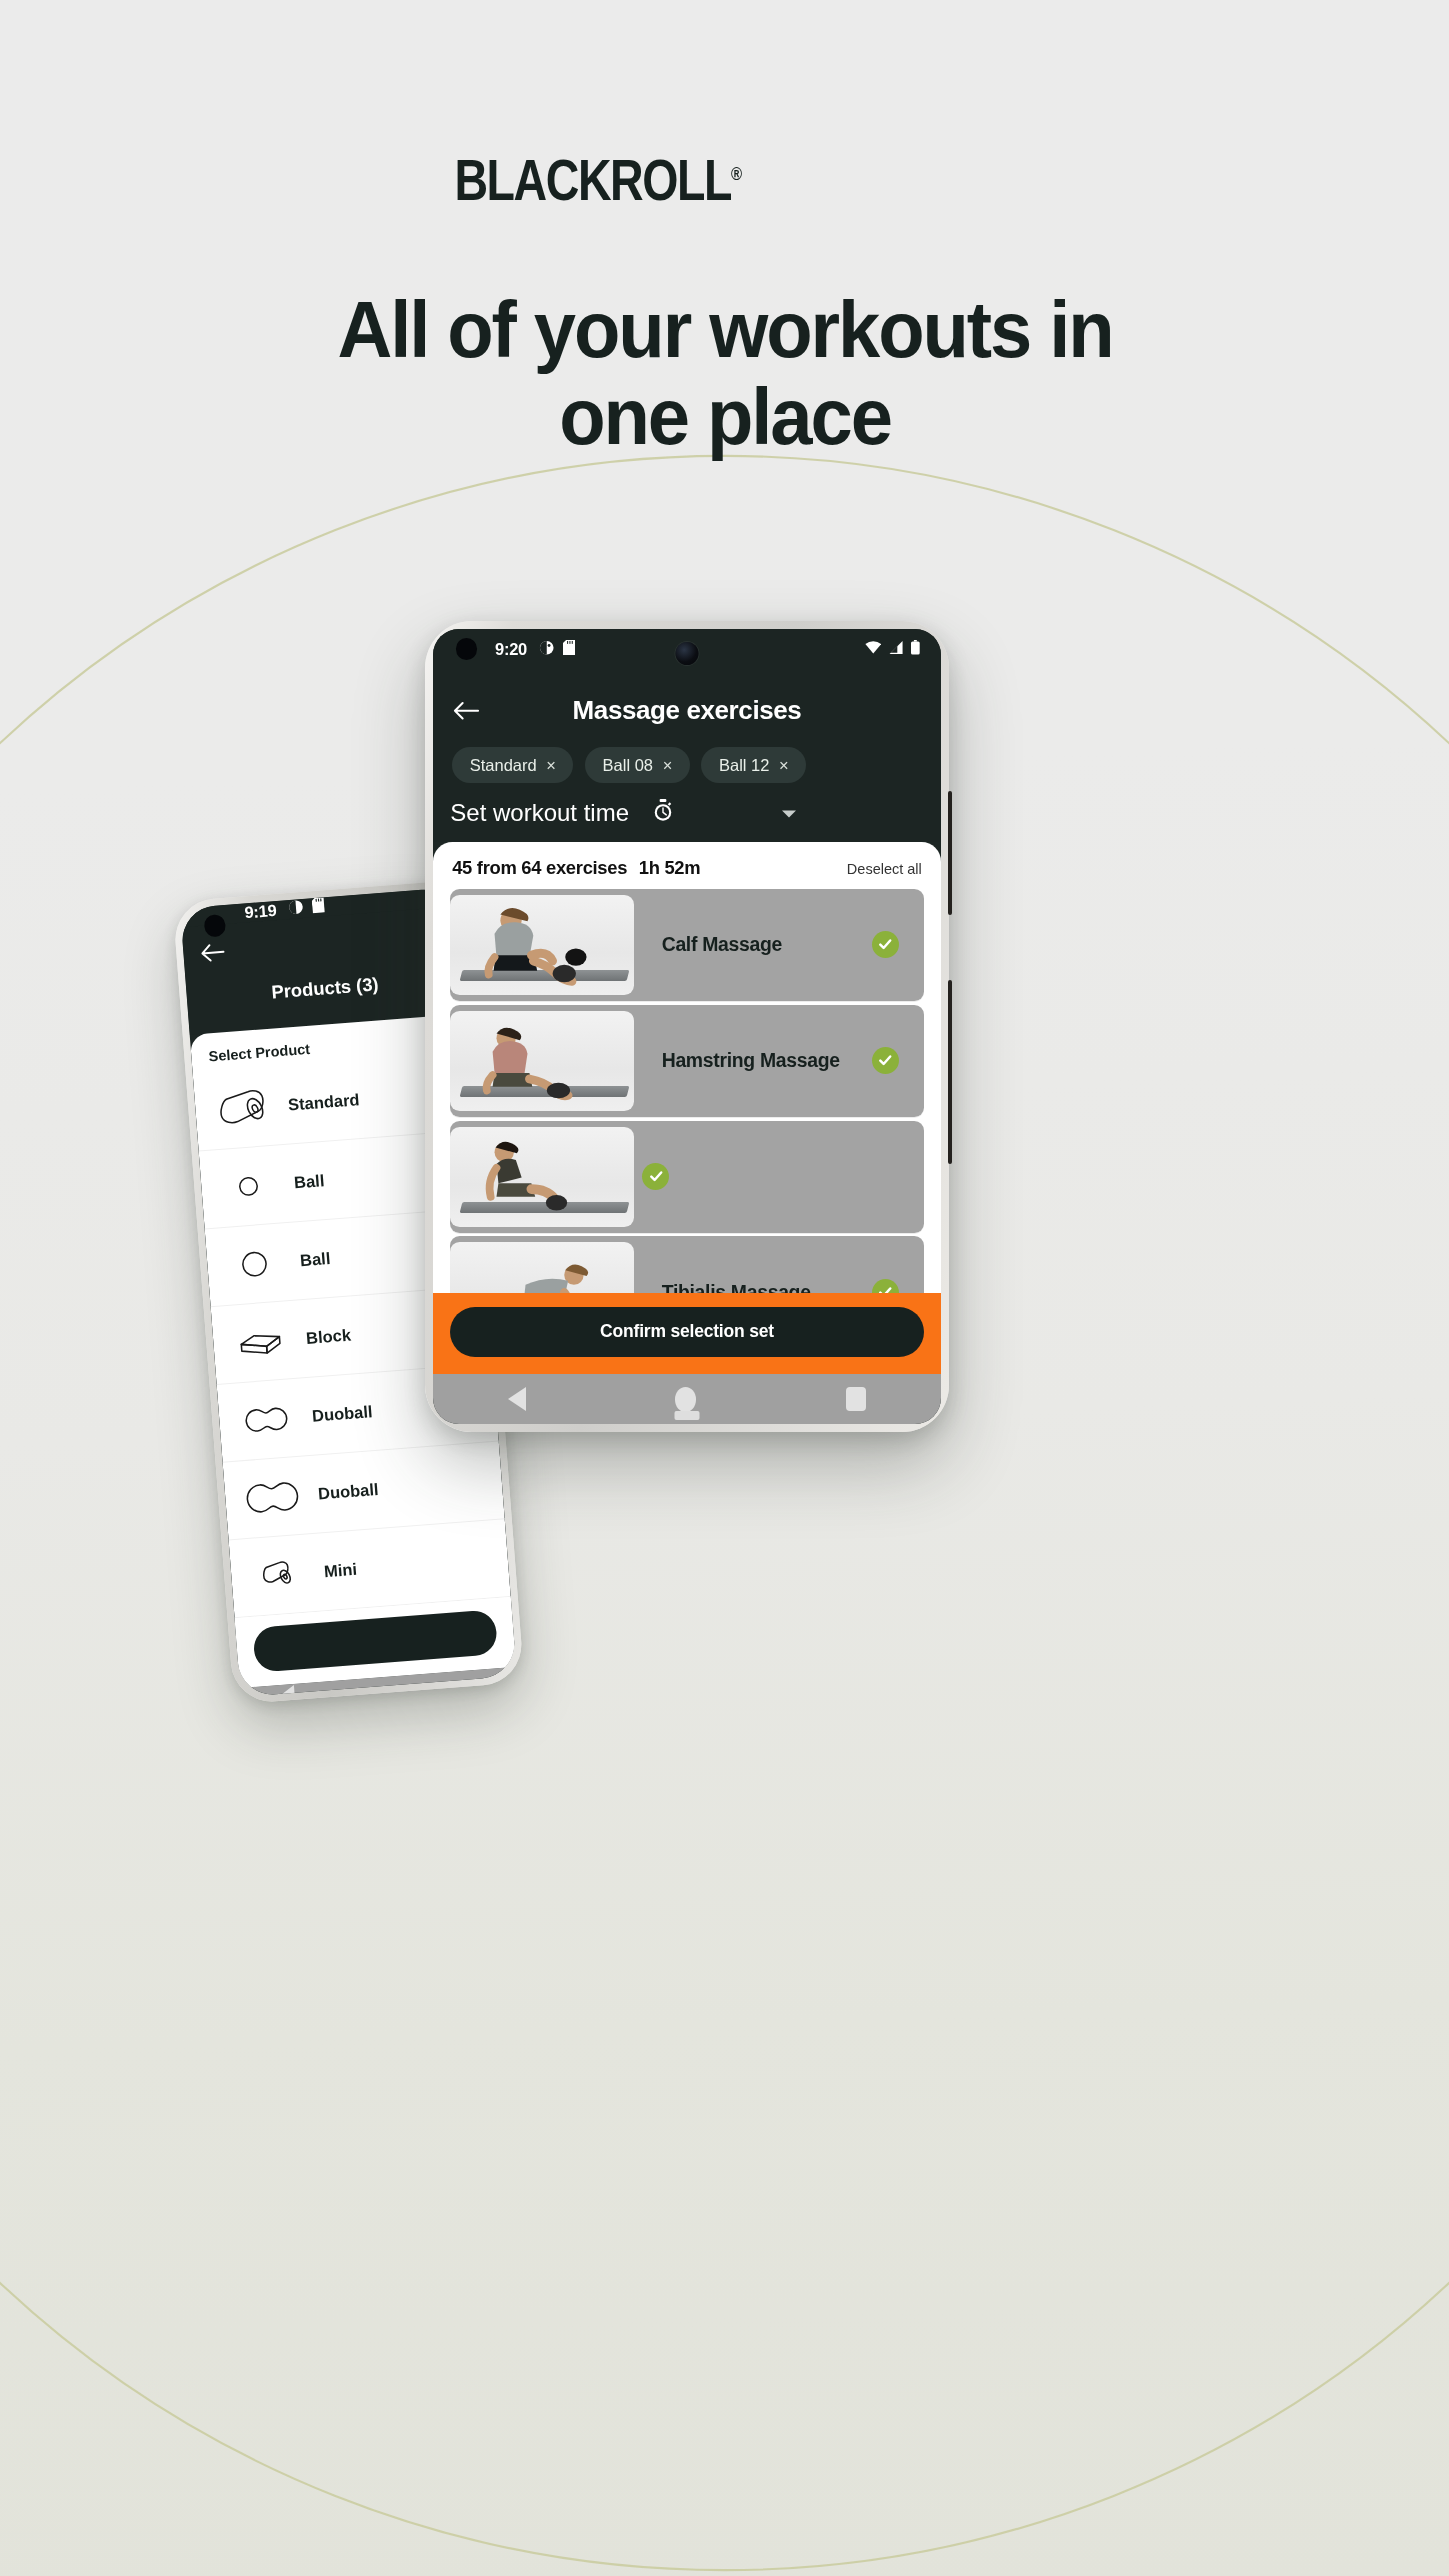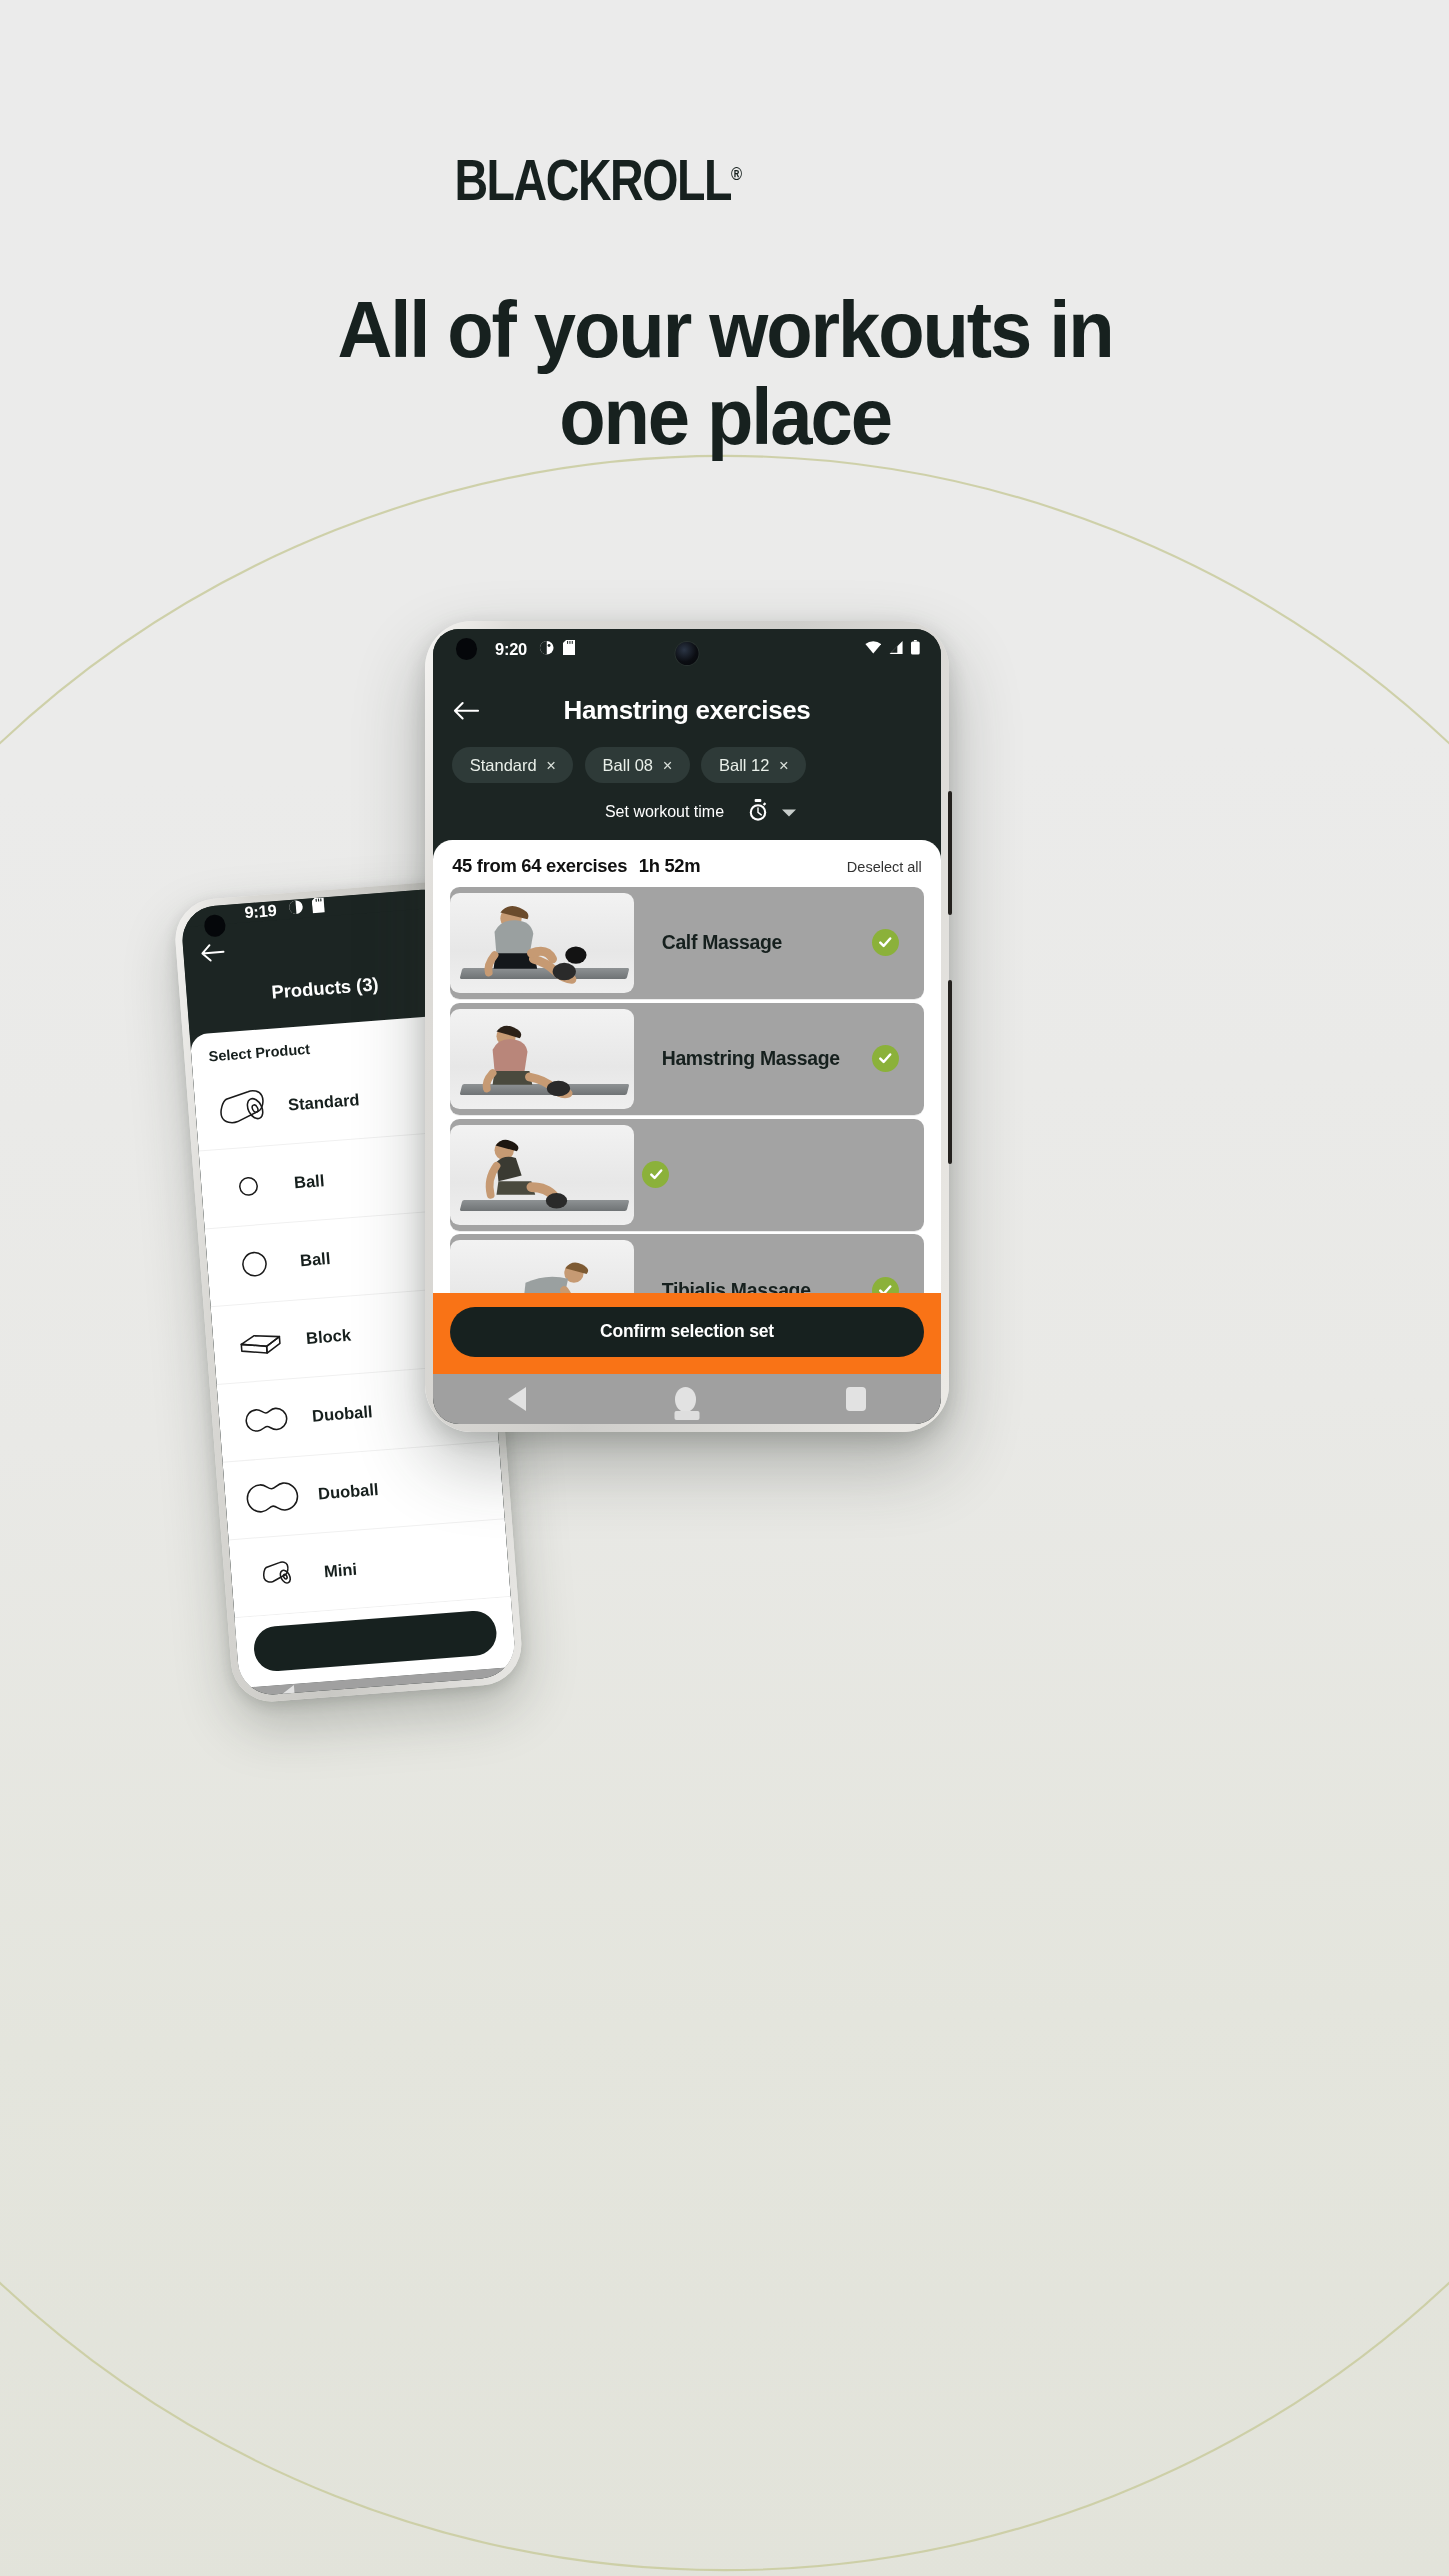--- a/index.html
+++ b/index.html
@@ -122,22 +122,22 @@
   }
   .chips { display:flex; gap: 11.6px; padding: 9.7px 1.9px 3.9px; }
   .chip {
     background:#2e3a38; color:#e9efe9;
     border-radius: 21.3px; padding: 8.7px 17.5px;
     font-size: 16.5px; display:flex; align-items:center; gap:9.7px;
     white-space:nowrap;
   }
   .chip .x { font-size: 16.5px; opacity:.92; }
   .workout-time {
-    display:flex; align-items:center; justify-content:center; gap:23px;
-    color:#fff; font-size: 16px; padding: 11.6px 0 13.6px;
+    display:flex; align-items:center; justify-content:flex-start; gap:23px;
+    color:#fff; font-size: 24px; padding: 11.6px 0 13.6px;
     position: relative;
   }
   .wt-chevron {
     position:absolute; right: 128px; top: 50%; transform:translateY(-50%);
     width:0;height:0;border-left:7.8px solid transparent;border-right:7.8px solid transparent;
     border-top:7.8px solid #c7cdcb;
   }
 
   
   .sheet {
@@ -421,21 +421,21 @@
       </span>
     </div>
 
     <div class="app-header">
       <div class="app-titlerow">
         <div class="back-arrow">
           <svg width="27" height="19.4" viewBox="0 0 28 20">
               <path d="M10 2L2 10l8 8M2 10h24" stroke="#fff" stroke-width="2.1" fill="none" stroke-linecap="round" stroke-linejoin="round"></path>
             </svg>
         </div>
-        <div class="app-title">Hamstring exercises</div>
+        <div class="app-title">Massage exercises</div>
       </div>
 
       <div class="chips">
         <div class="chip">
           <span>Standard</span>
           <span class="x">×</span>
         </div>
         <div class="chip">
           <span>Ball 08</span>
           <span class="x">×</span>

